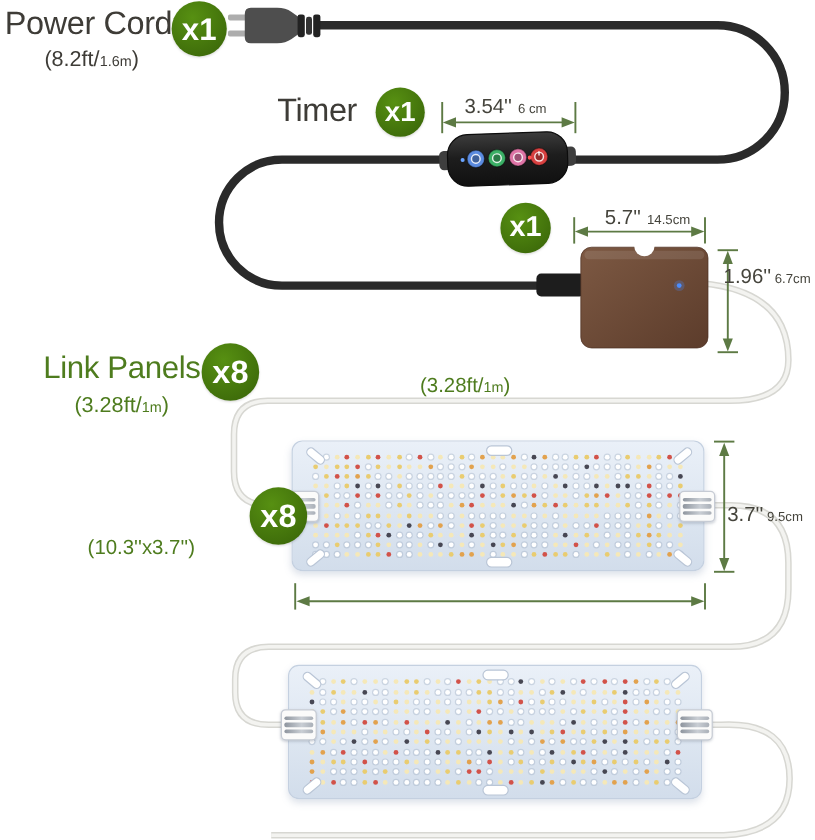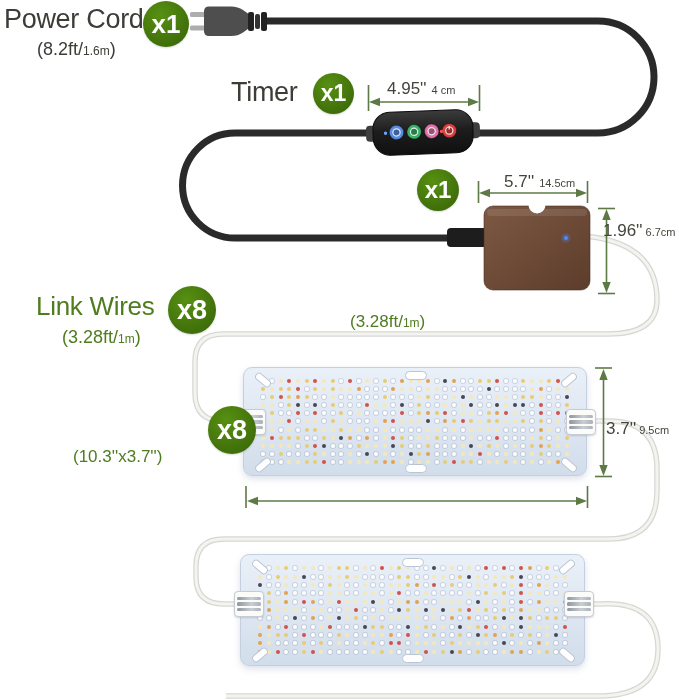--- a/index.html
+++ b/index.html
@@ -990,39 +990,39 @@
 
   <div class="lbl" style="left:231px;top:78px">Timer</div>
   <div class="badge" style="left:313px;top:73px;width:41px;height:41px;font-size:23px">
     <span>x1</span>
   </div>
 
   <div class="badge" style="left:417px;top:169px;width:42px;height:42px;font-size:24px">
     <span>x1</span>
   </div>
 
-  <div class="lbl green" style="left:36px;top:292px;font-size:26px">Link Wires</div>
+  <div class="lbl green" style="left:36px;top:292px;font-size:26px">Link Panels</div>
   <div class="badge" style="left:168px;top:286px;width:48px;height:48px;font-size:27px">
     <span>x8</span>
   </div>
   <div class="spec green" style="left:62px;top:328px">
     <span>(3.28ft/</span><span class="smx">1m</span><span>)</span>
   </div>
 
   <div class="badge" style="left:208px;top:406px;width:48px;height:48px;font-size:27px">
     <span>x8</span>
   </div>
   <div class="spec green" style="left:73px;top:448px;font-size:17px">(10.3''x3.7'')</div>
 
   <div class="spec green" style="left:350px;top:313px;font-size:17px">
     <span>(3.28ft/</span><span class="smx">1m</span><span>)</span>
   </div>
 
   <div class="dim" style="left:387px;top:80px">
-    <span>4.95''</span><span class="sm">4 cm</span>
+    <span>3.54''</span><span class="sm">6 cm</span>
   </div>
   <div class="dim" style="left:504px;top:173px">
     <span>5.7''</span><span class="sm">14.5cm</span>
   </div>
   <div class="dim" style="left:603px;top:222px">
     <span>1.96''</span><span class="sm" style="margin-left:3px">6.7cm</span>
   </div>
   <div class="dim" style="left:606px;top:420px">
     <span>3.7''</span><span class="sm" style="margin-left:3px">9.5cm</span>
   </div>

